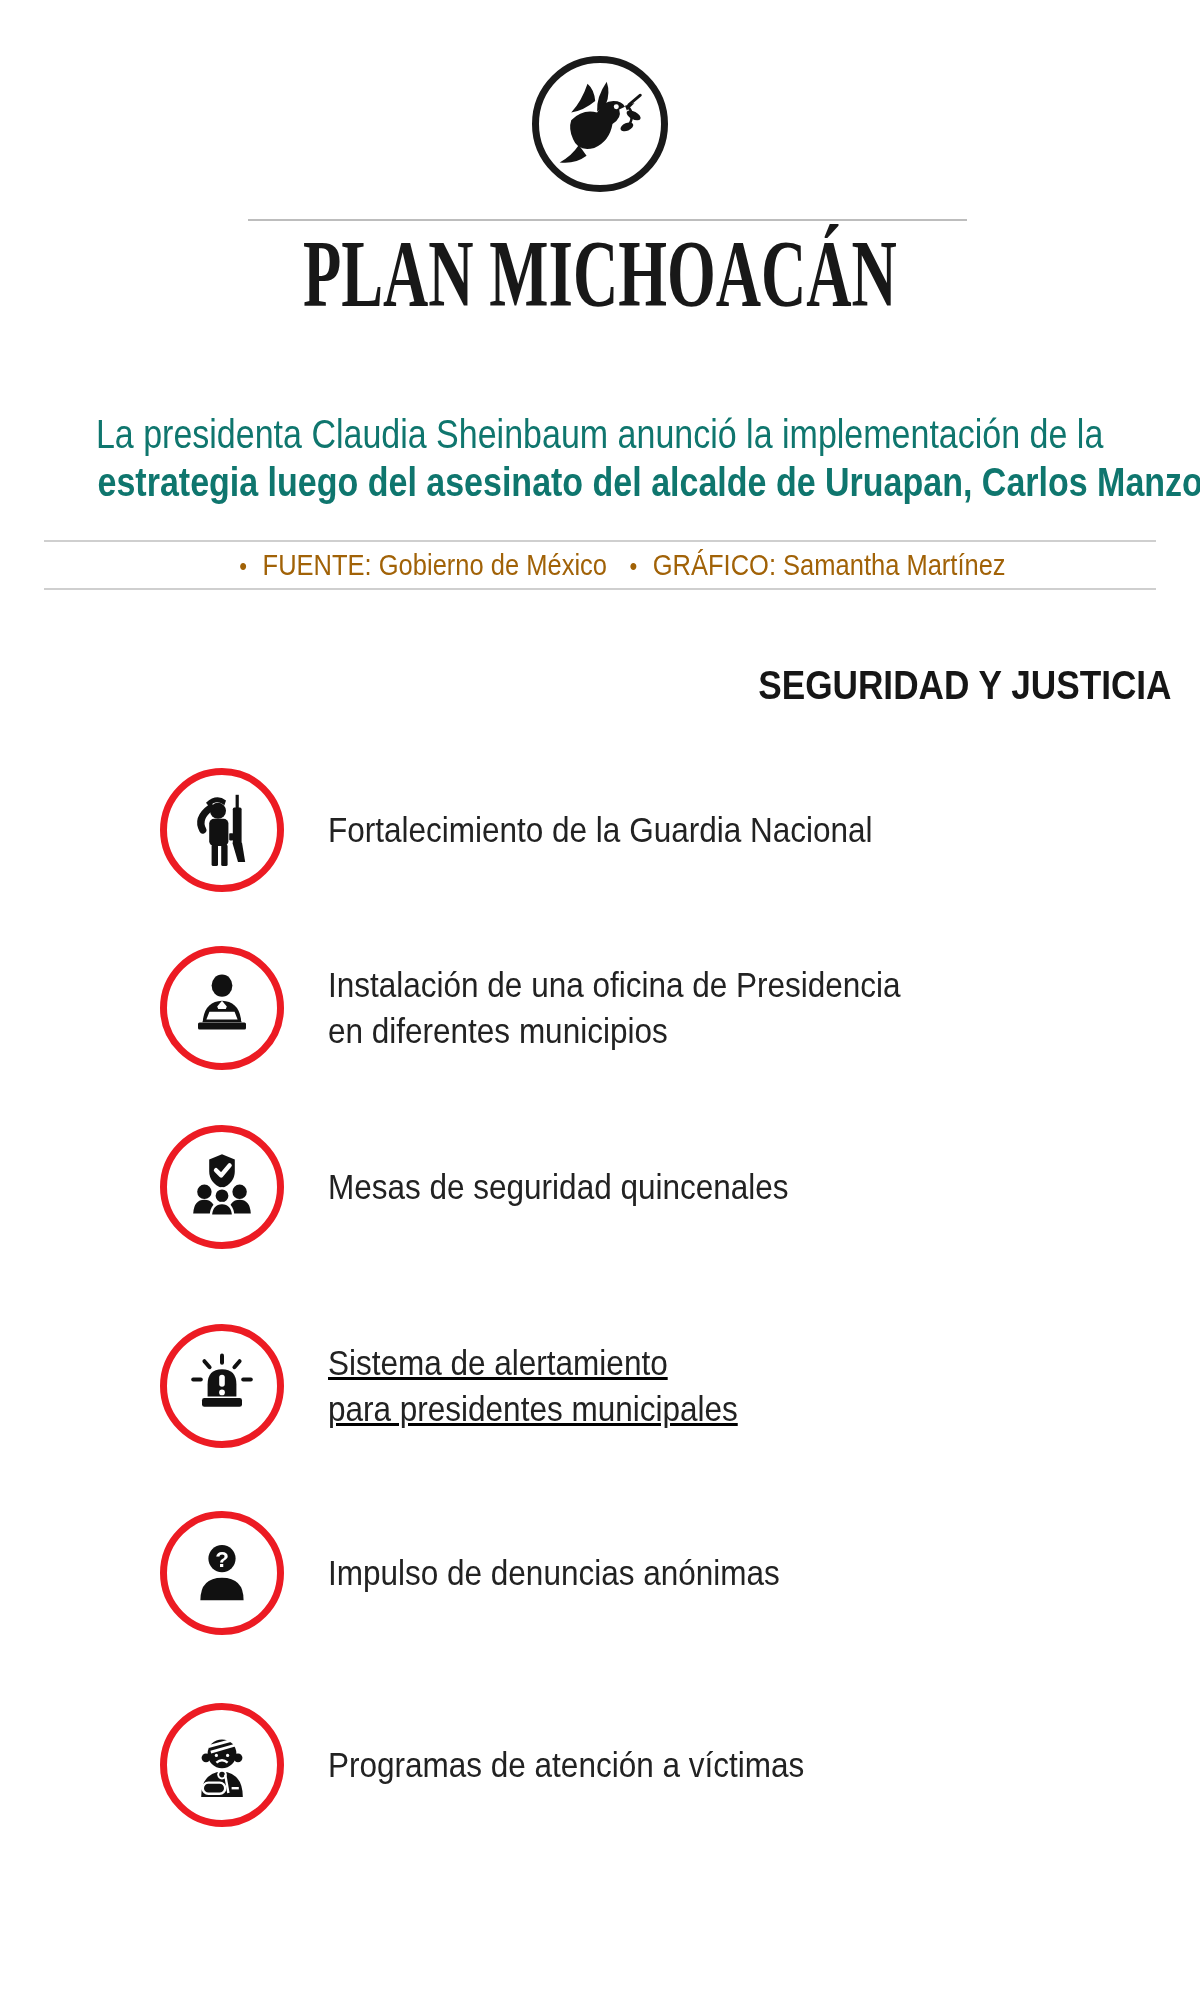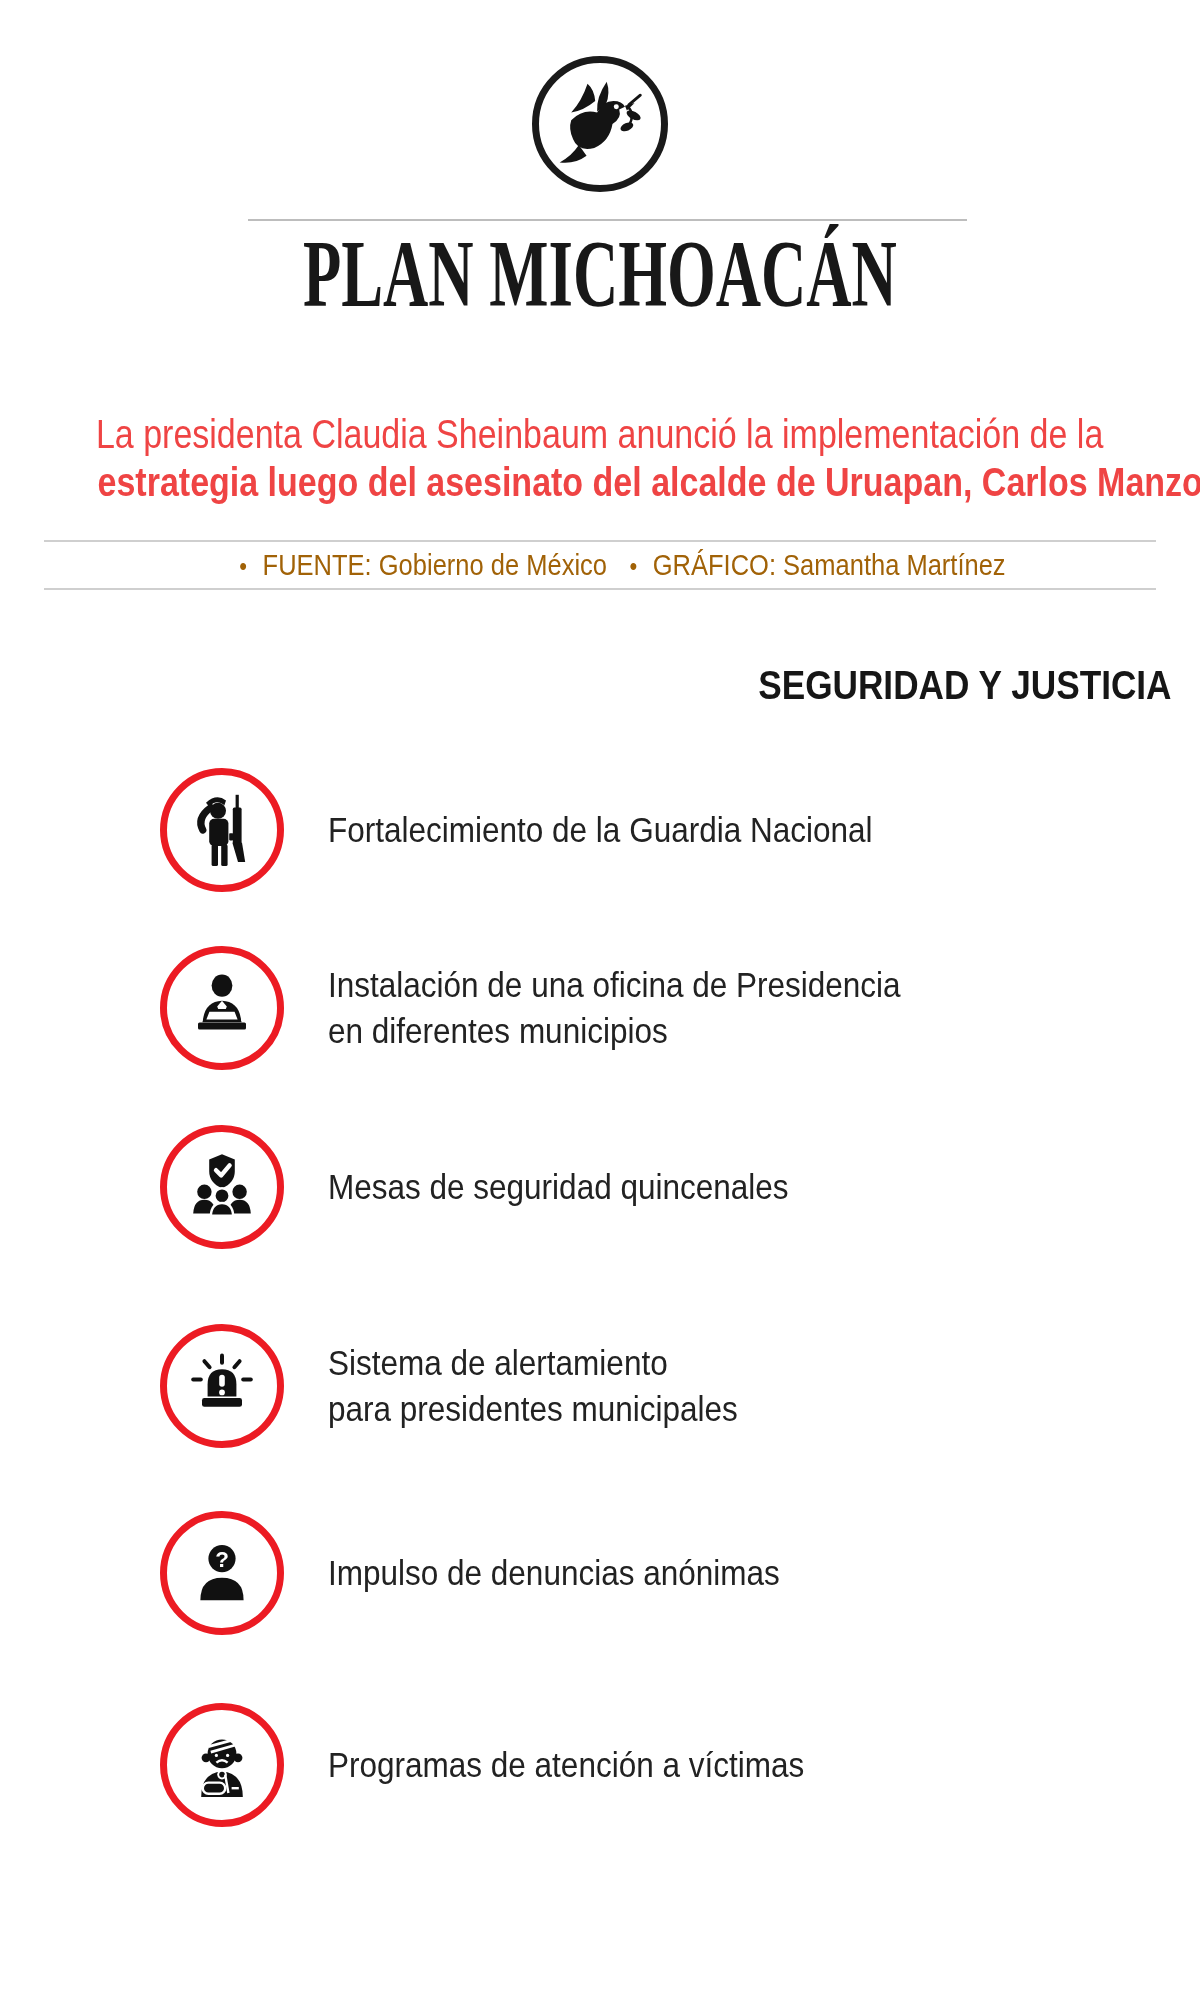--- a/index.html
+++ b/index.html
@@ -15,21 +15,21 @@
   .rule-title{position:absolute;left:248px;top:219px;width:719px;height:2px;background:#bdbdbd;}
 
   .title-line{position:absolute;left:0;width:1200px;text-align:center;
               font-family:"Liberation Serif",serif;font-weight:700;color:#181818;
               font-size:95px;line-height:90px;white-space:nowrap;}
   .title-line>span{display:inline-block;transform:scaleX(.66);transform-origin:50% 50%;}
   .title-1{top:229px;}
   .title-2{top:316px;}
 
   .subtitle{position:absolute;left:0;top:410px;width:1200px;text-align:center;
-            color:#ef4444;font-size:40px;line-height:48px;white-space:nowrap;}
+            color:#0f766e;font-size:40px;line-height:48px;white-space:nowrap;}
   .subtitle>span{display:inline-block;transform:scaleX(.85);transform-origin:50% 50%;}
 
   .rule-src{position:absolute;left:44px;width:1112px;height:2px;background:#cfcfcf;}
   .rule-src.top{top:540px;} .rule-src.bottom{top:588px;}
   .source-row{position:absolute;left:15px;top:541px;width:1200px;height:47px;
               display:flex;align-items:center;justify-content:center;color:#a16207;font-size:30px;white-space:nowrap;}
   .source-row>span{display:inline-block;transform:scaleX(.85);transform-origin:50% 50%;}
   .src-bullet{padding:0 10px 0 18px;font-size:26px;}
 
   
@@ -142,21 +142,21 @@
         <path d="M42.5 29 l6.5 6.5 10.5 -12.5" stroke="#fff" stroke-width="5.5" fill="none" stroke-linecap="round" stroke-linejoin="round"></path>
         <circle cx="50" cy="61" r="9.5" fill="#111" stroke="#fff" stroke-width="3"></circle>
         <path d="M36 86 Q37 70 50 70 Q63 70 64 86 Z" fill="#111" stroke="#fff" stroke-width="3"></path>
       </svg>
     </div>
     <div class="item-text">
       <div>Mesas de seguridad quincenales</div>
     </div>
   </div>
 
-  <div class="item" style="top:1324px;">
+  <div class="item" style="top:1324px;text-decoration:underline;">
     <div class="item-icon">
       <svg viewBox="0 0 100 100">
         <g fill="#111">
           <path d="M32 63 V48 Q32 29 50 29 Q68 29 68 48 V63 Z"></path>
           <rect x="25" y="65" width="50" height="11" rx="3"></rect>
         </g>
         <g stroke="#111" stroke-width="5" stroke-linecap="round">
           <path d="M50 12 V21"></path>
           <path d="M28 19 l6.5 7.5"></path>
           <path d="M72 19 l-6.5 7.5"></path>

